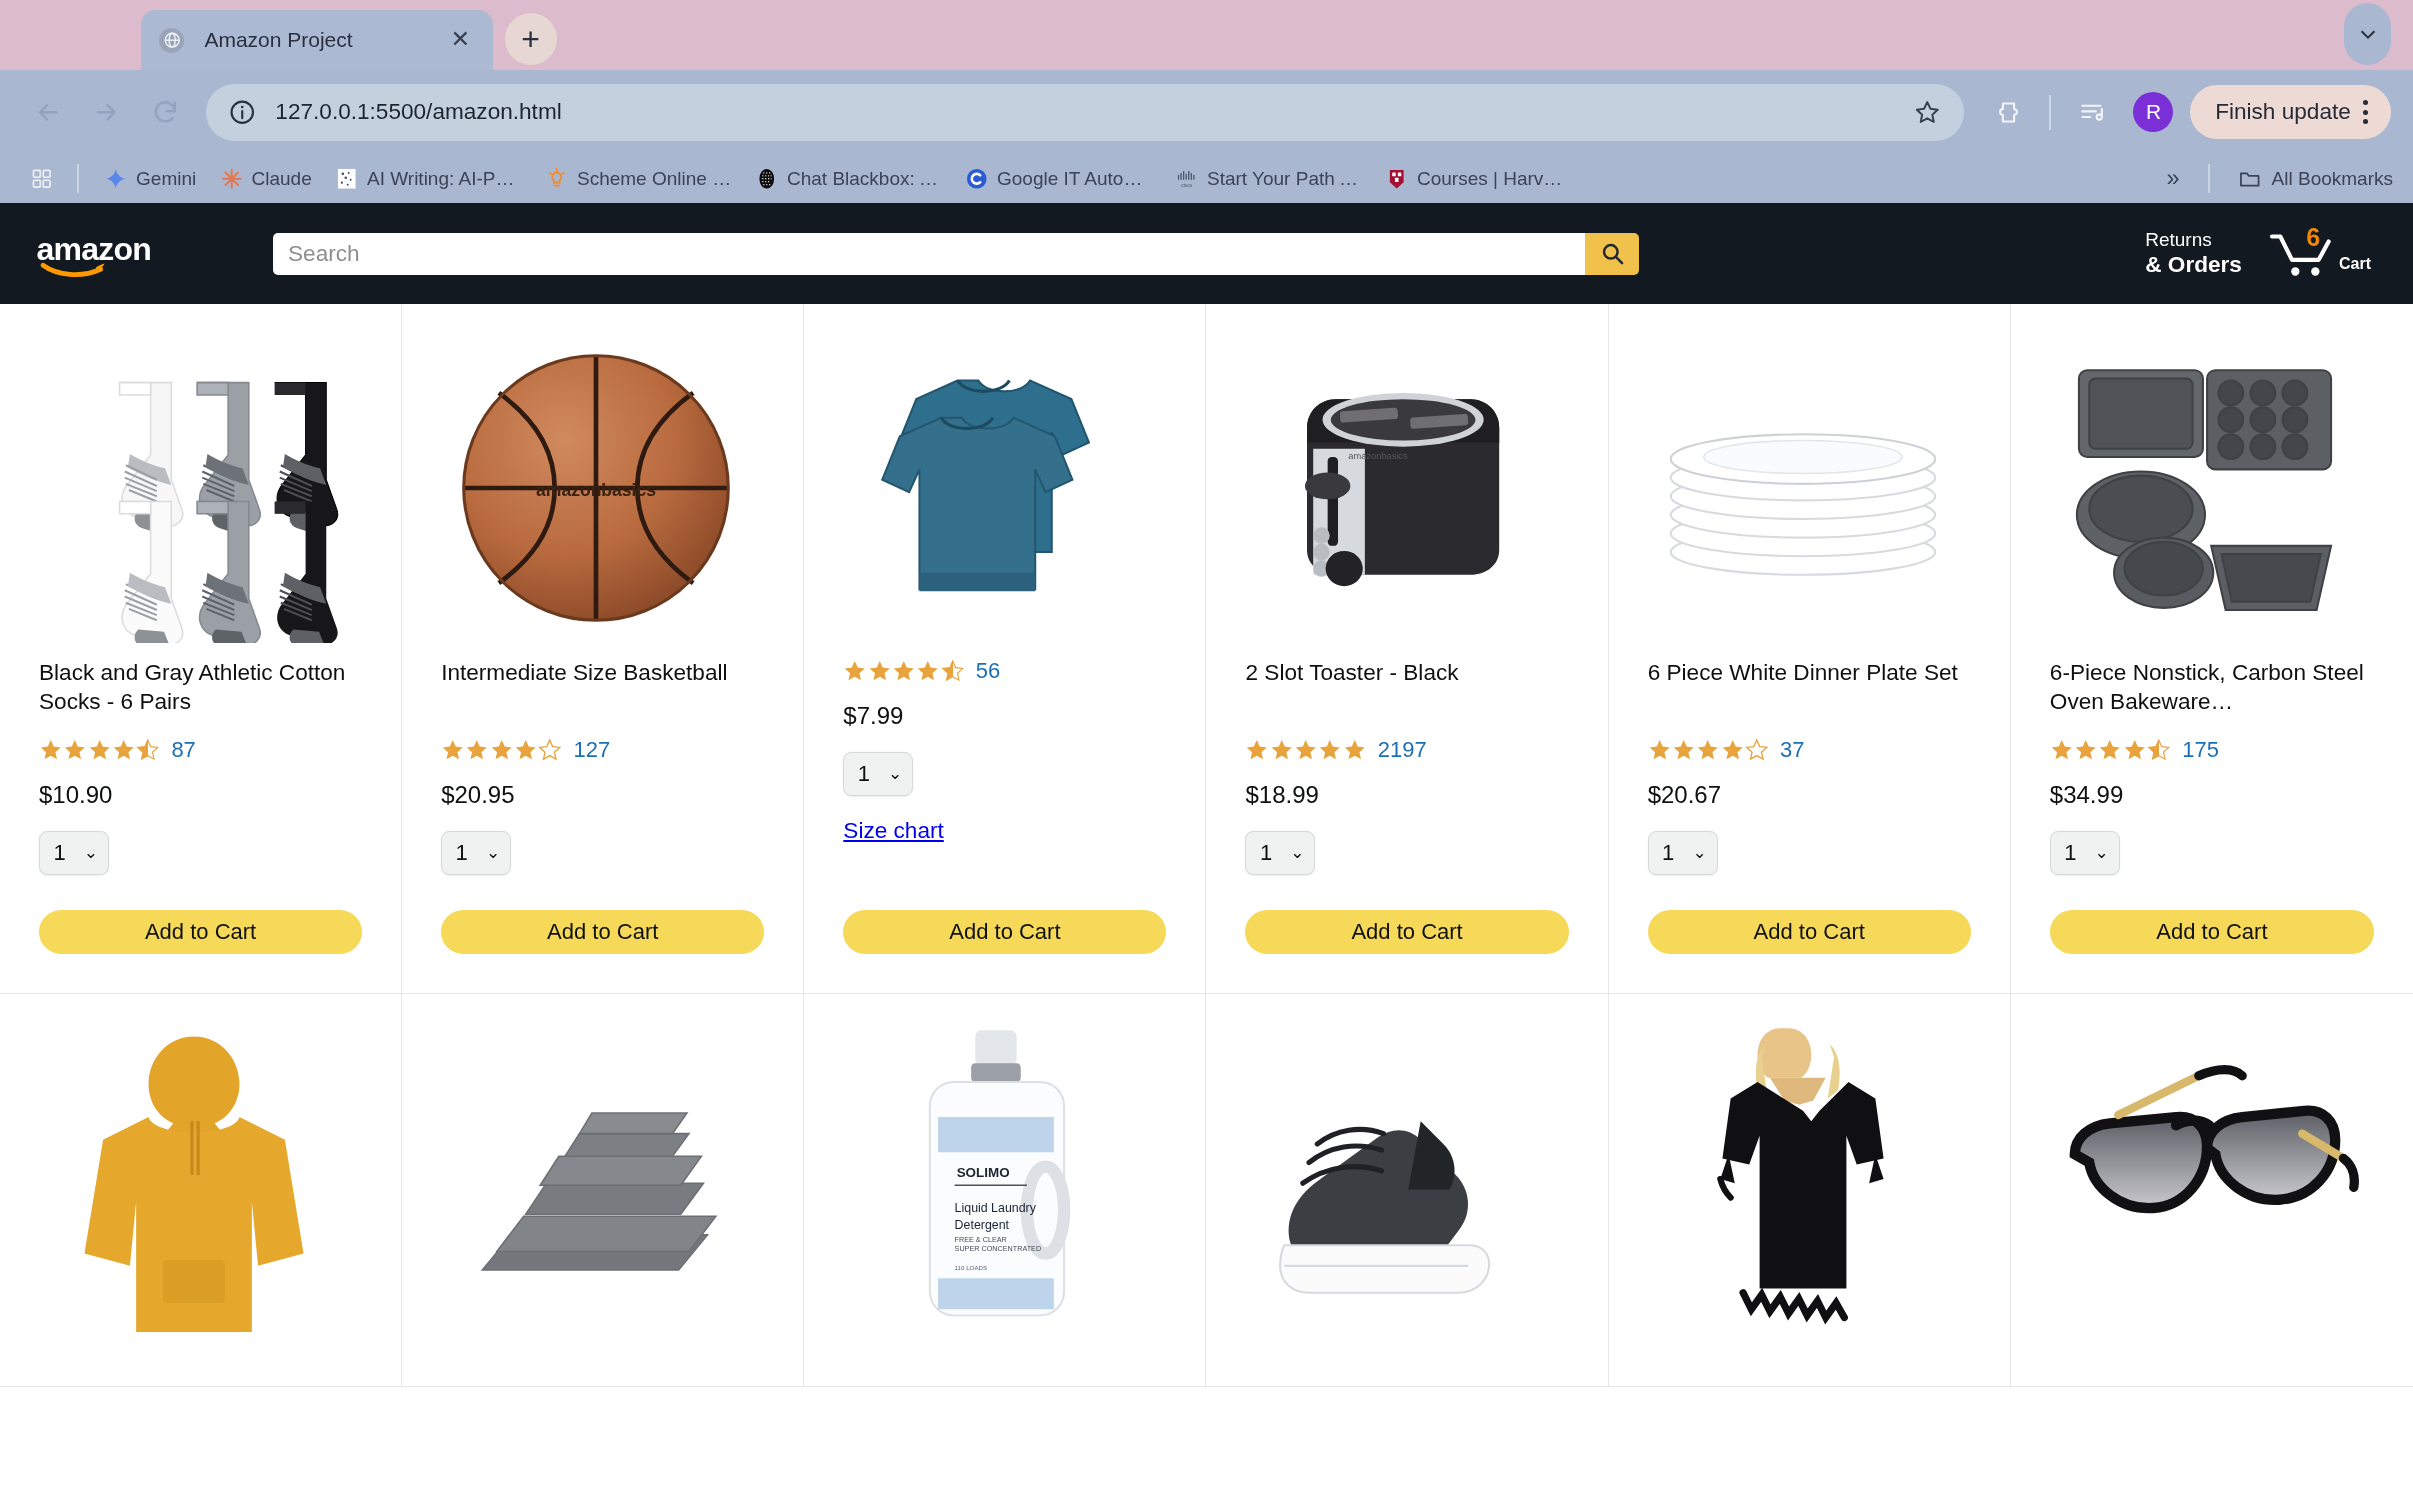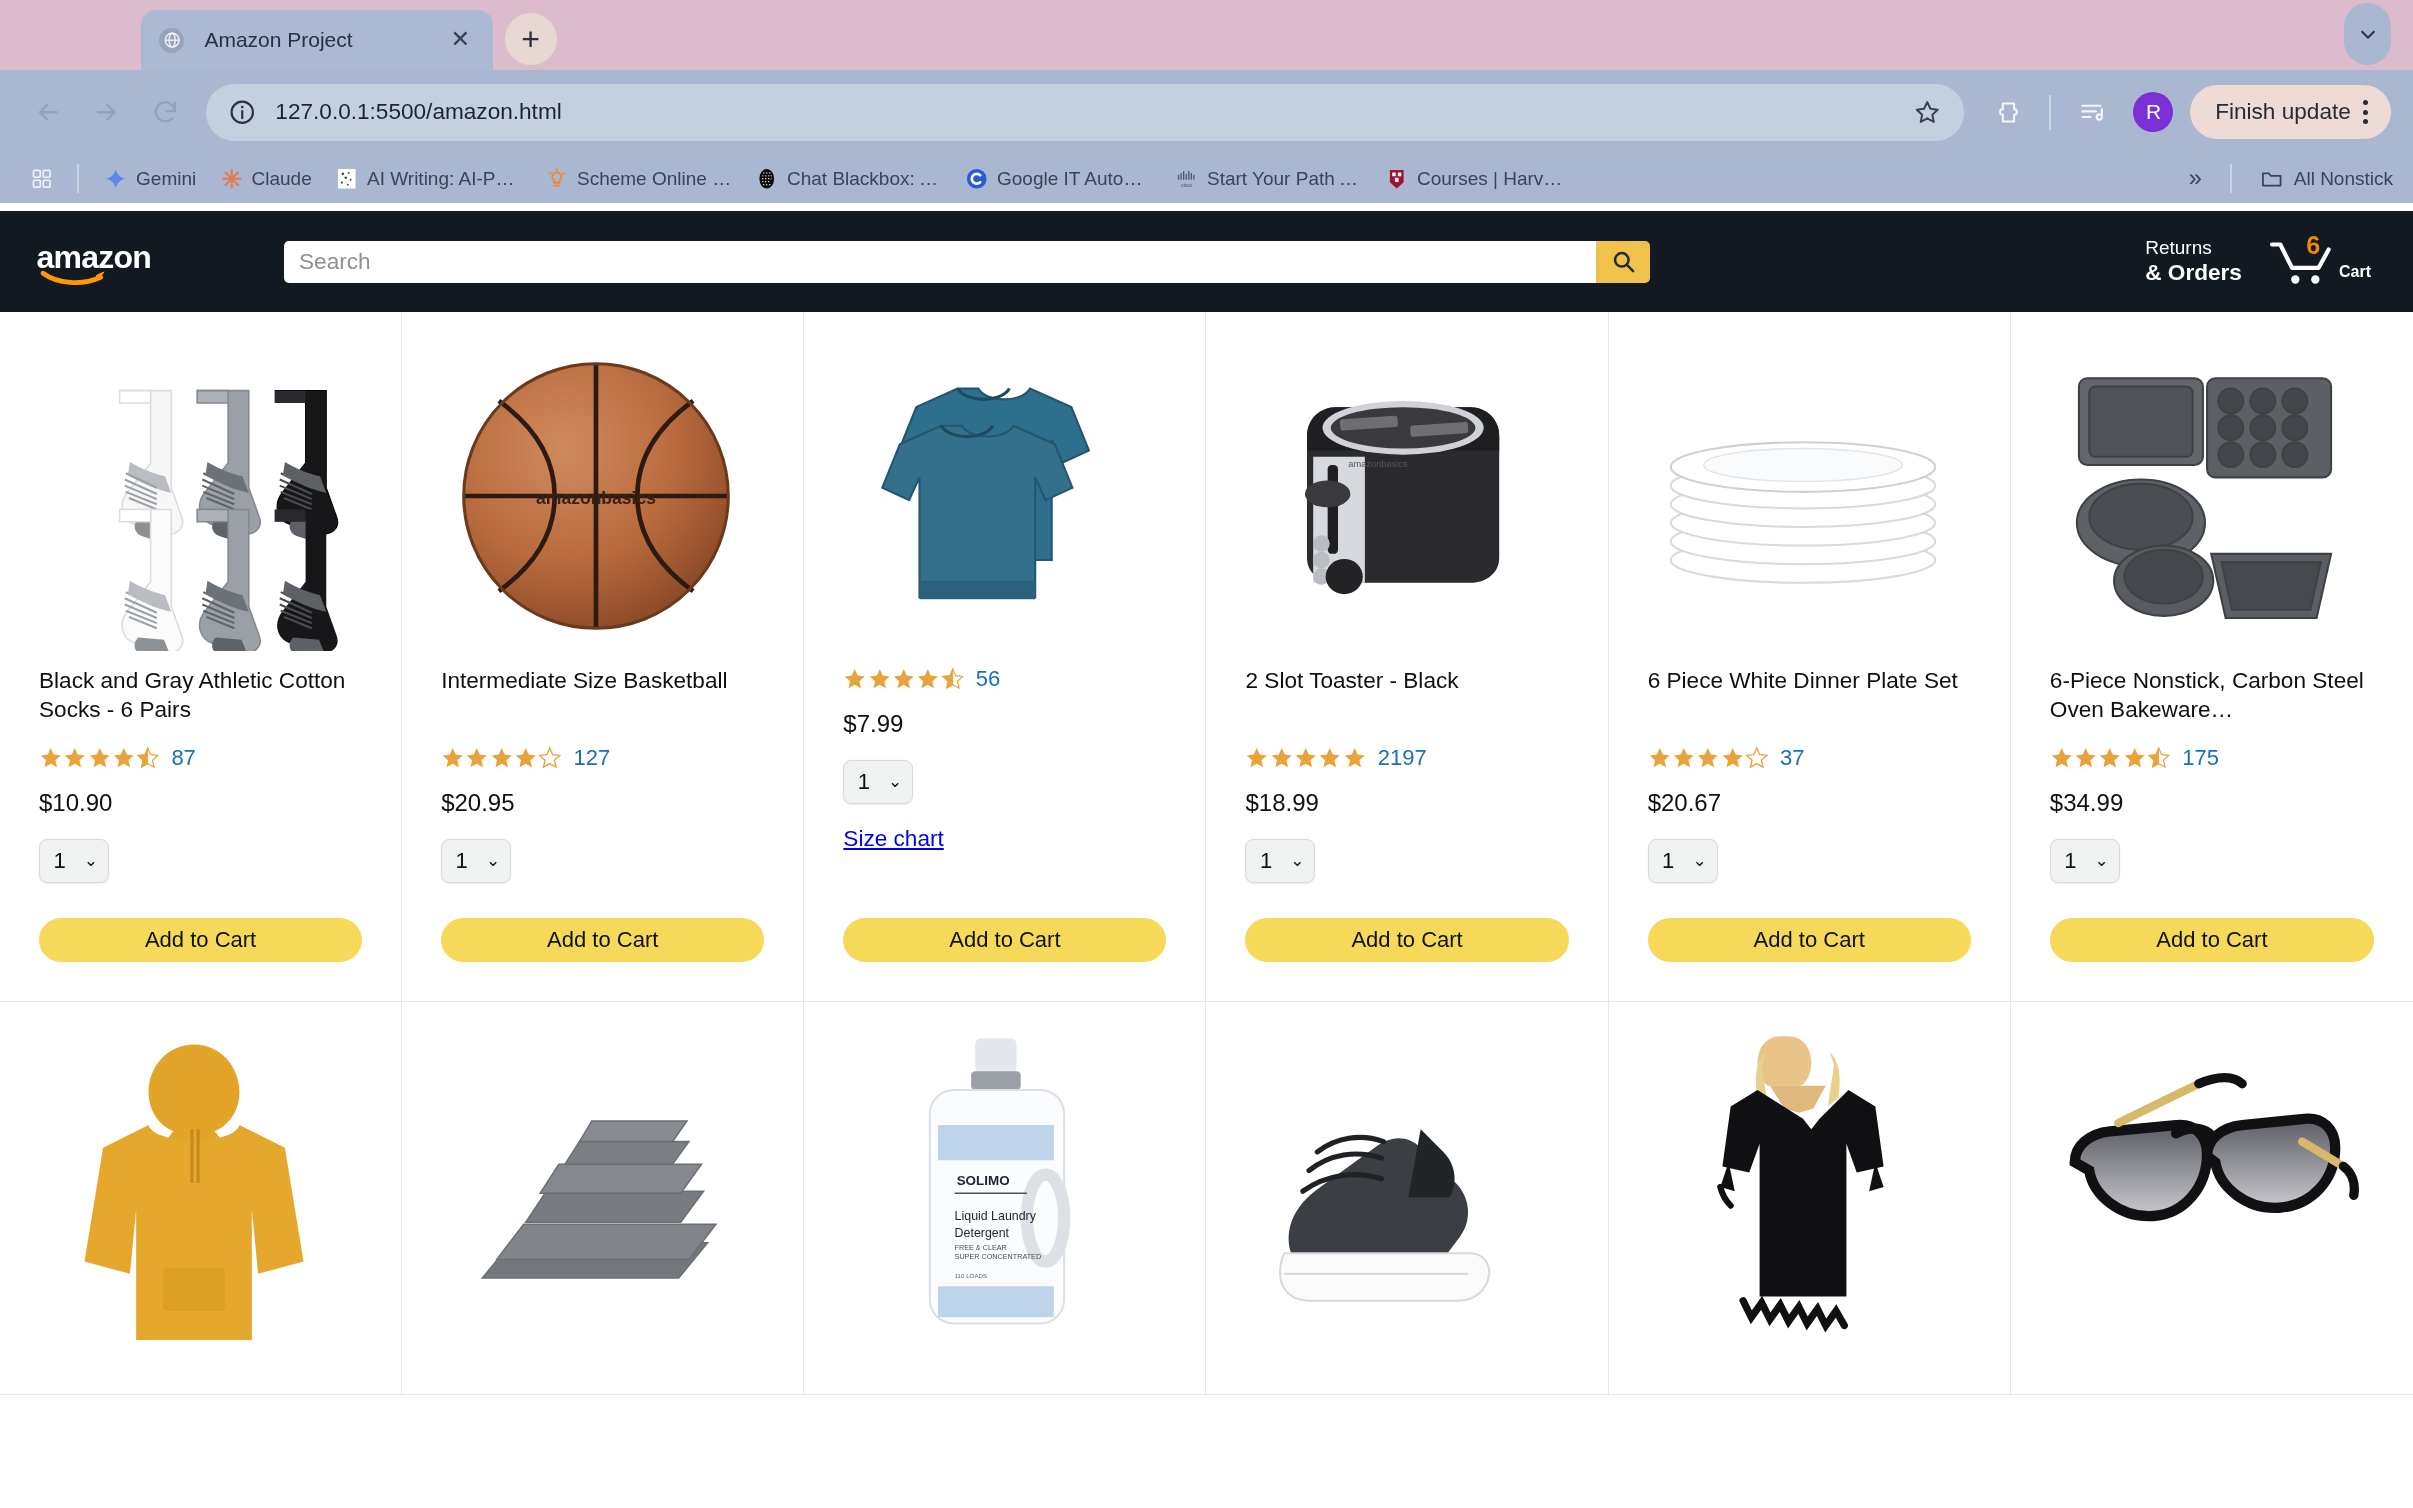--- a/index.html
+++ b/index.html
@@ -158,22 +158,21 @@
   .bm-allmarks { display:flex; align-items:center; gap:10px; padding-left:15px; cursor:pointer; flex:0 0 auto;}
   .bm-allmarks .bm-label { font-size: 19px; color:#3c4356; white-space:nowrap; }
 
   
   .amz-header {
     height: 101px;
     background: #131921;
     display: flex;
     align-items: center;
     padding: 8px 20px;
-    gap: 13px;
-    margin-top: 8px;
+    gap: 2px;
   }
   .amz-logo {
     width: 176px;
     padding: 0 15px;
     display:flex; align-items:center;
     cursor: pointer;
   }
   .amz-logo svg { width: 144px; height: 50px; display:block; }
   .amz-search {
     flex: 1;
@@ -482,21 +481,21 @@
 
     <div class="bm-spacer"></div>
     <div class="bm-chev">»</div>
     <div class="bm-divider"></div>
     <div class="bm-allmarks">
       <span class="bm-ico">
         <svg viewBox="0 0 24 24" fill="none" stroke="#3c4356" stroke-width="1.8" stroke-linejoin="round">
             <path d="M3 6.5h6l2 2.5h10v10H3z"></path>
           </svg>
       </span>
-      <span class="bm-label">All Nonstick</span>
+      <span class="bm-label">All Bookmarks</span>
     </div>
   </div>
 </div>
 
 <div class="amz-header">
   <a class="amz-logo">
     <svg viewBox="0 0 180 62">
       <text x="2" y="38" font-family="Liberation Sans, sans-serif" font-size="40" font-weight="bold" fill="#ffffff" letter-spacing="-1">amazon</text>
       <path d="M10 45c18 13 48 16 72 5" stroke="#f90" stroke-width="6" fill="none" stroke-linecap="round"></path>
       <path d="M78 52c5-3 8-6 9-9-4 1-8 3-11 5z" fill="#f90"></path>

